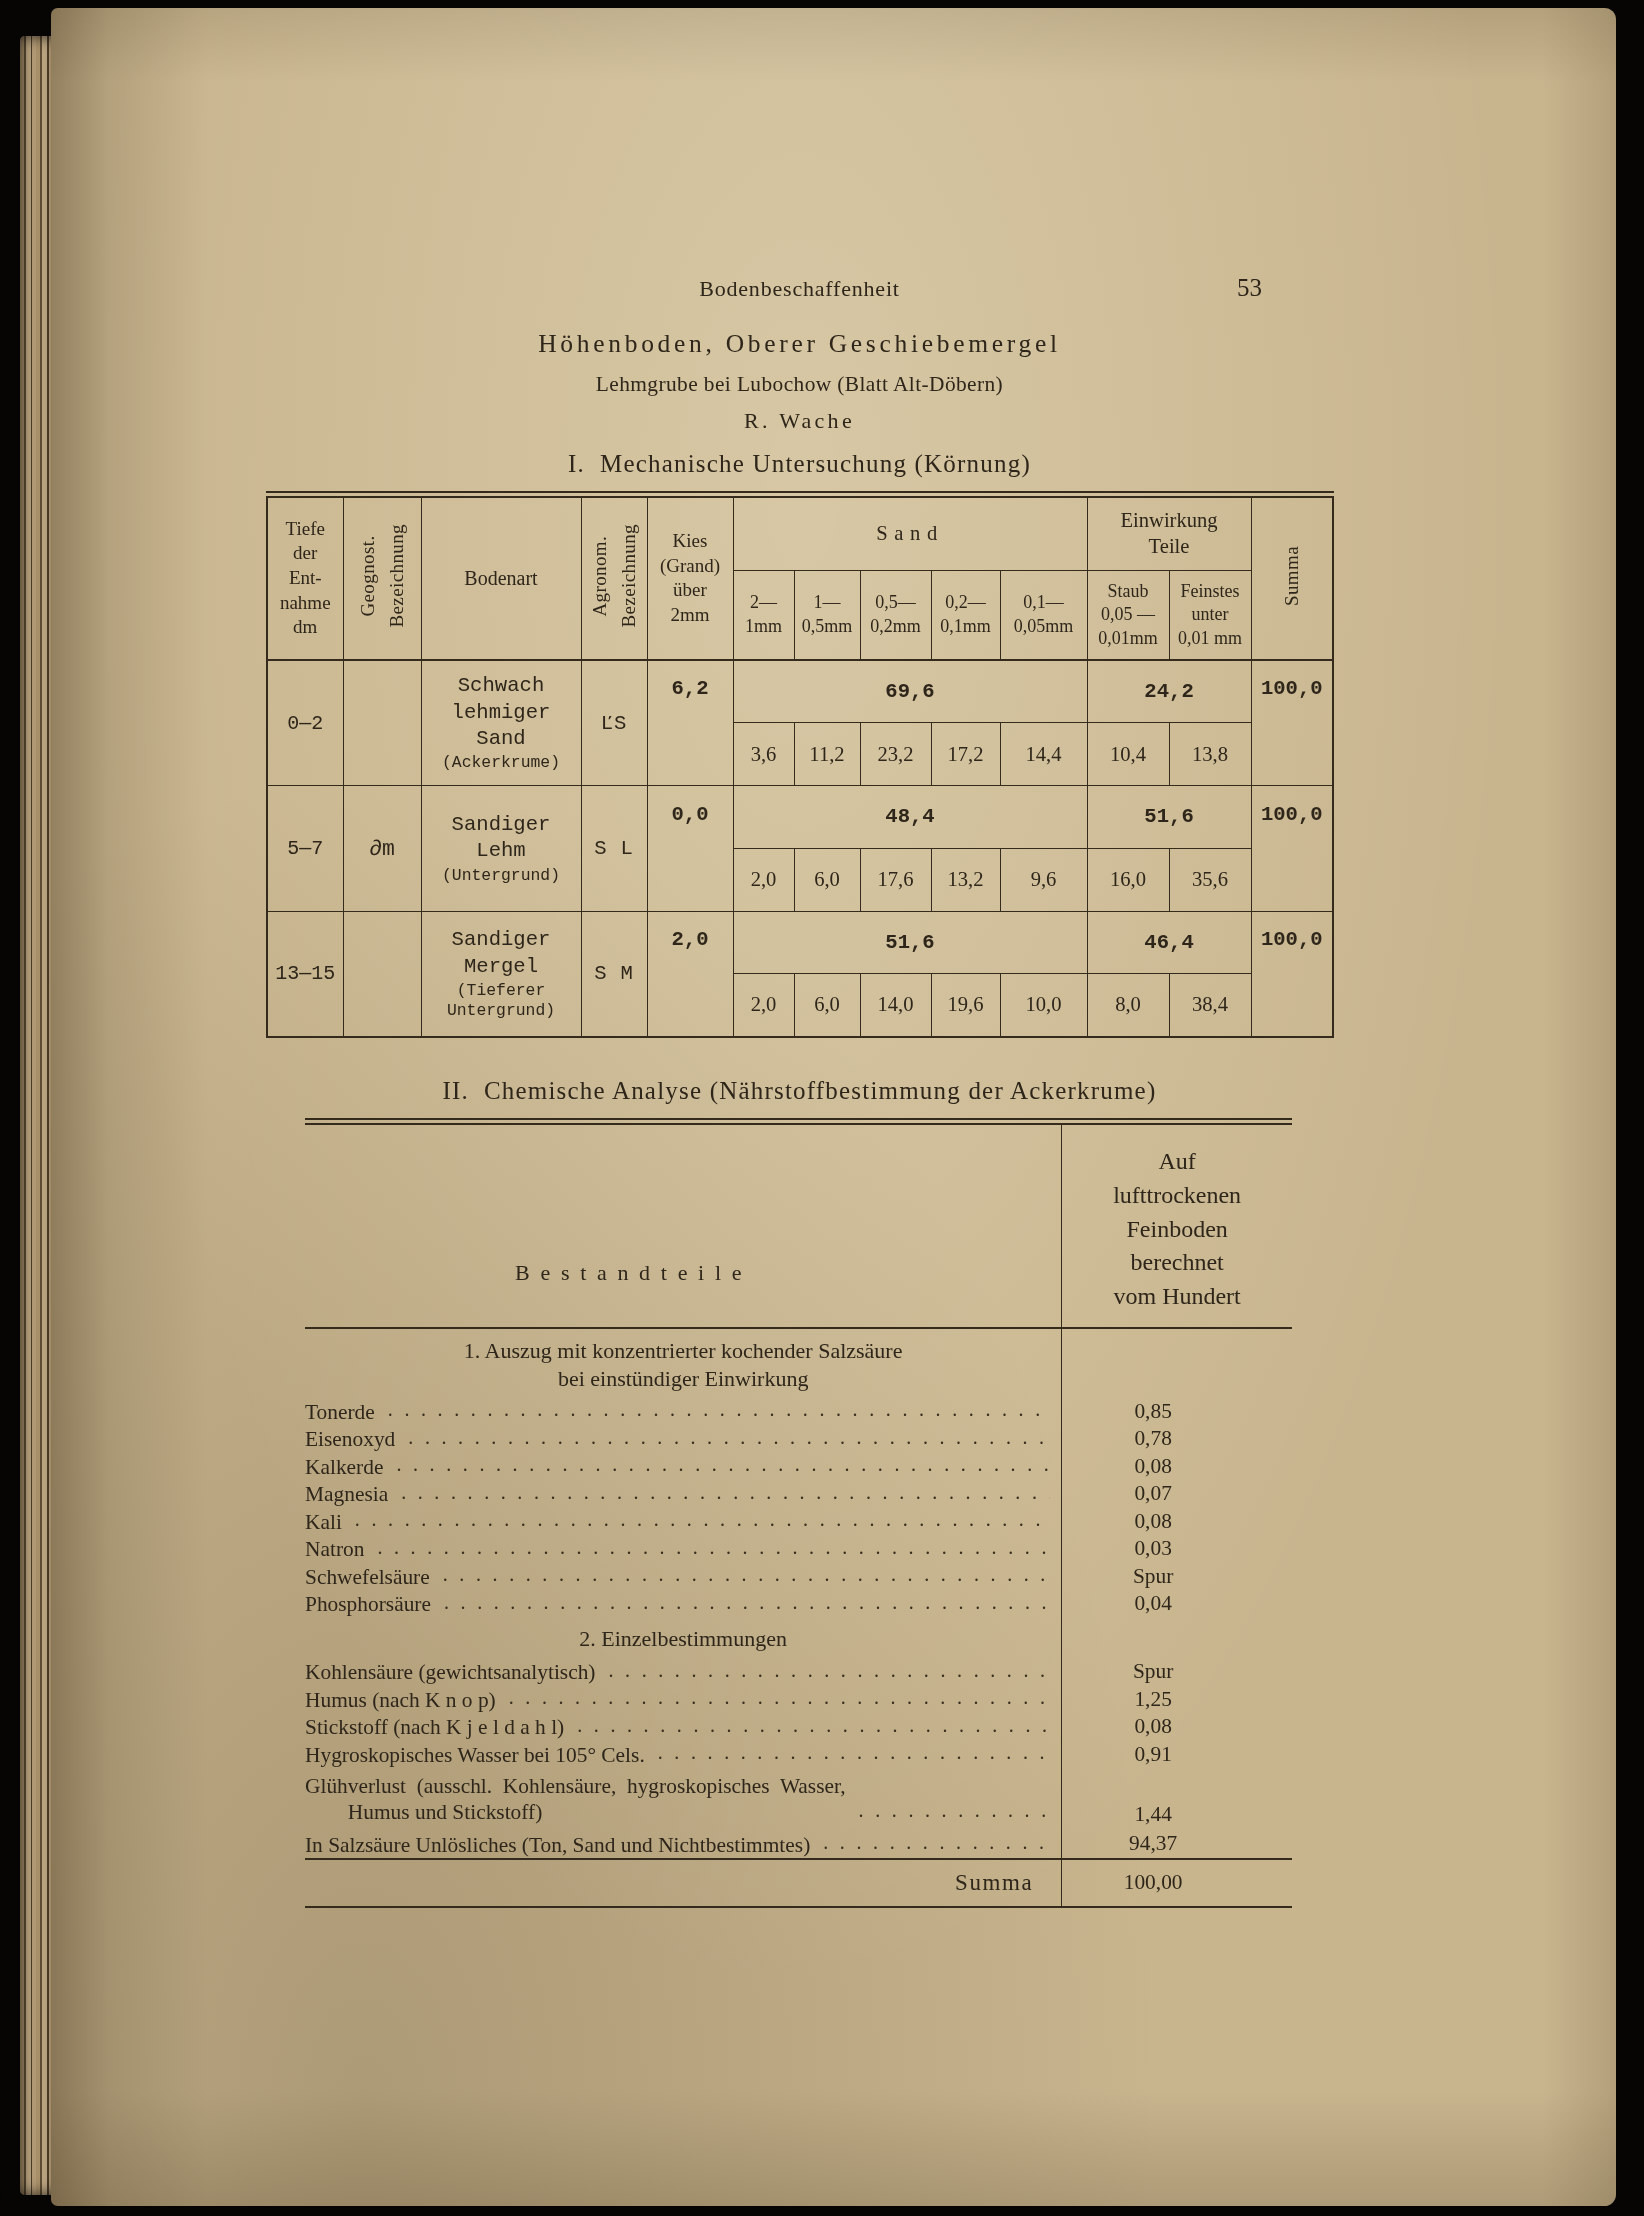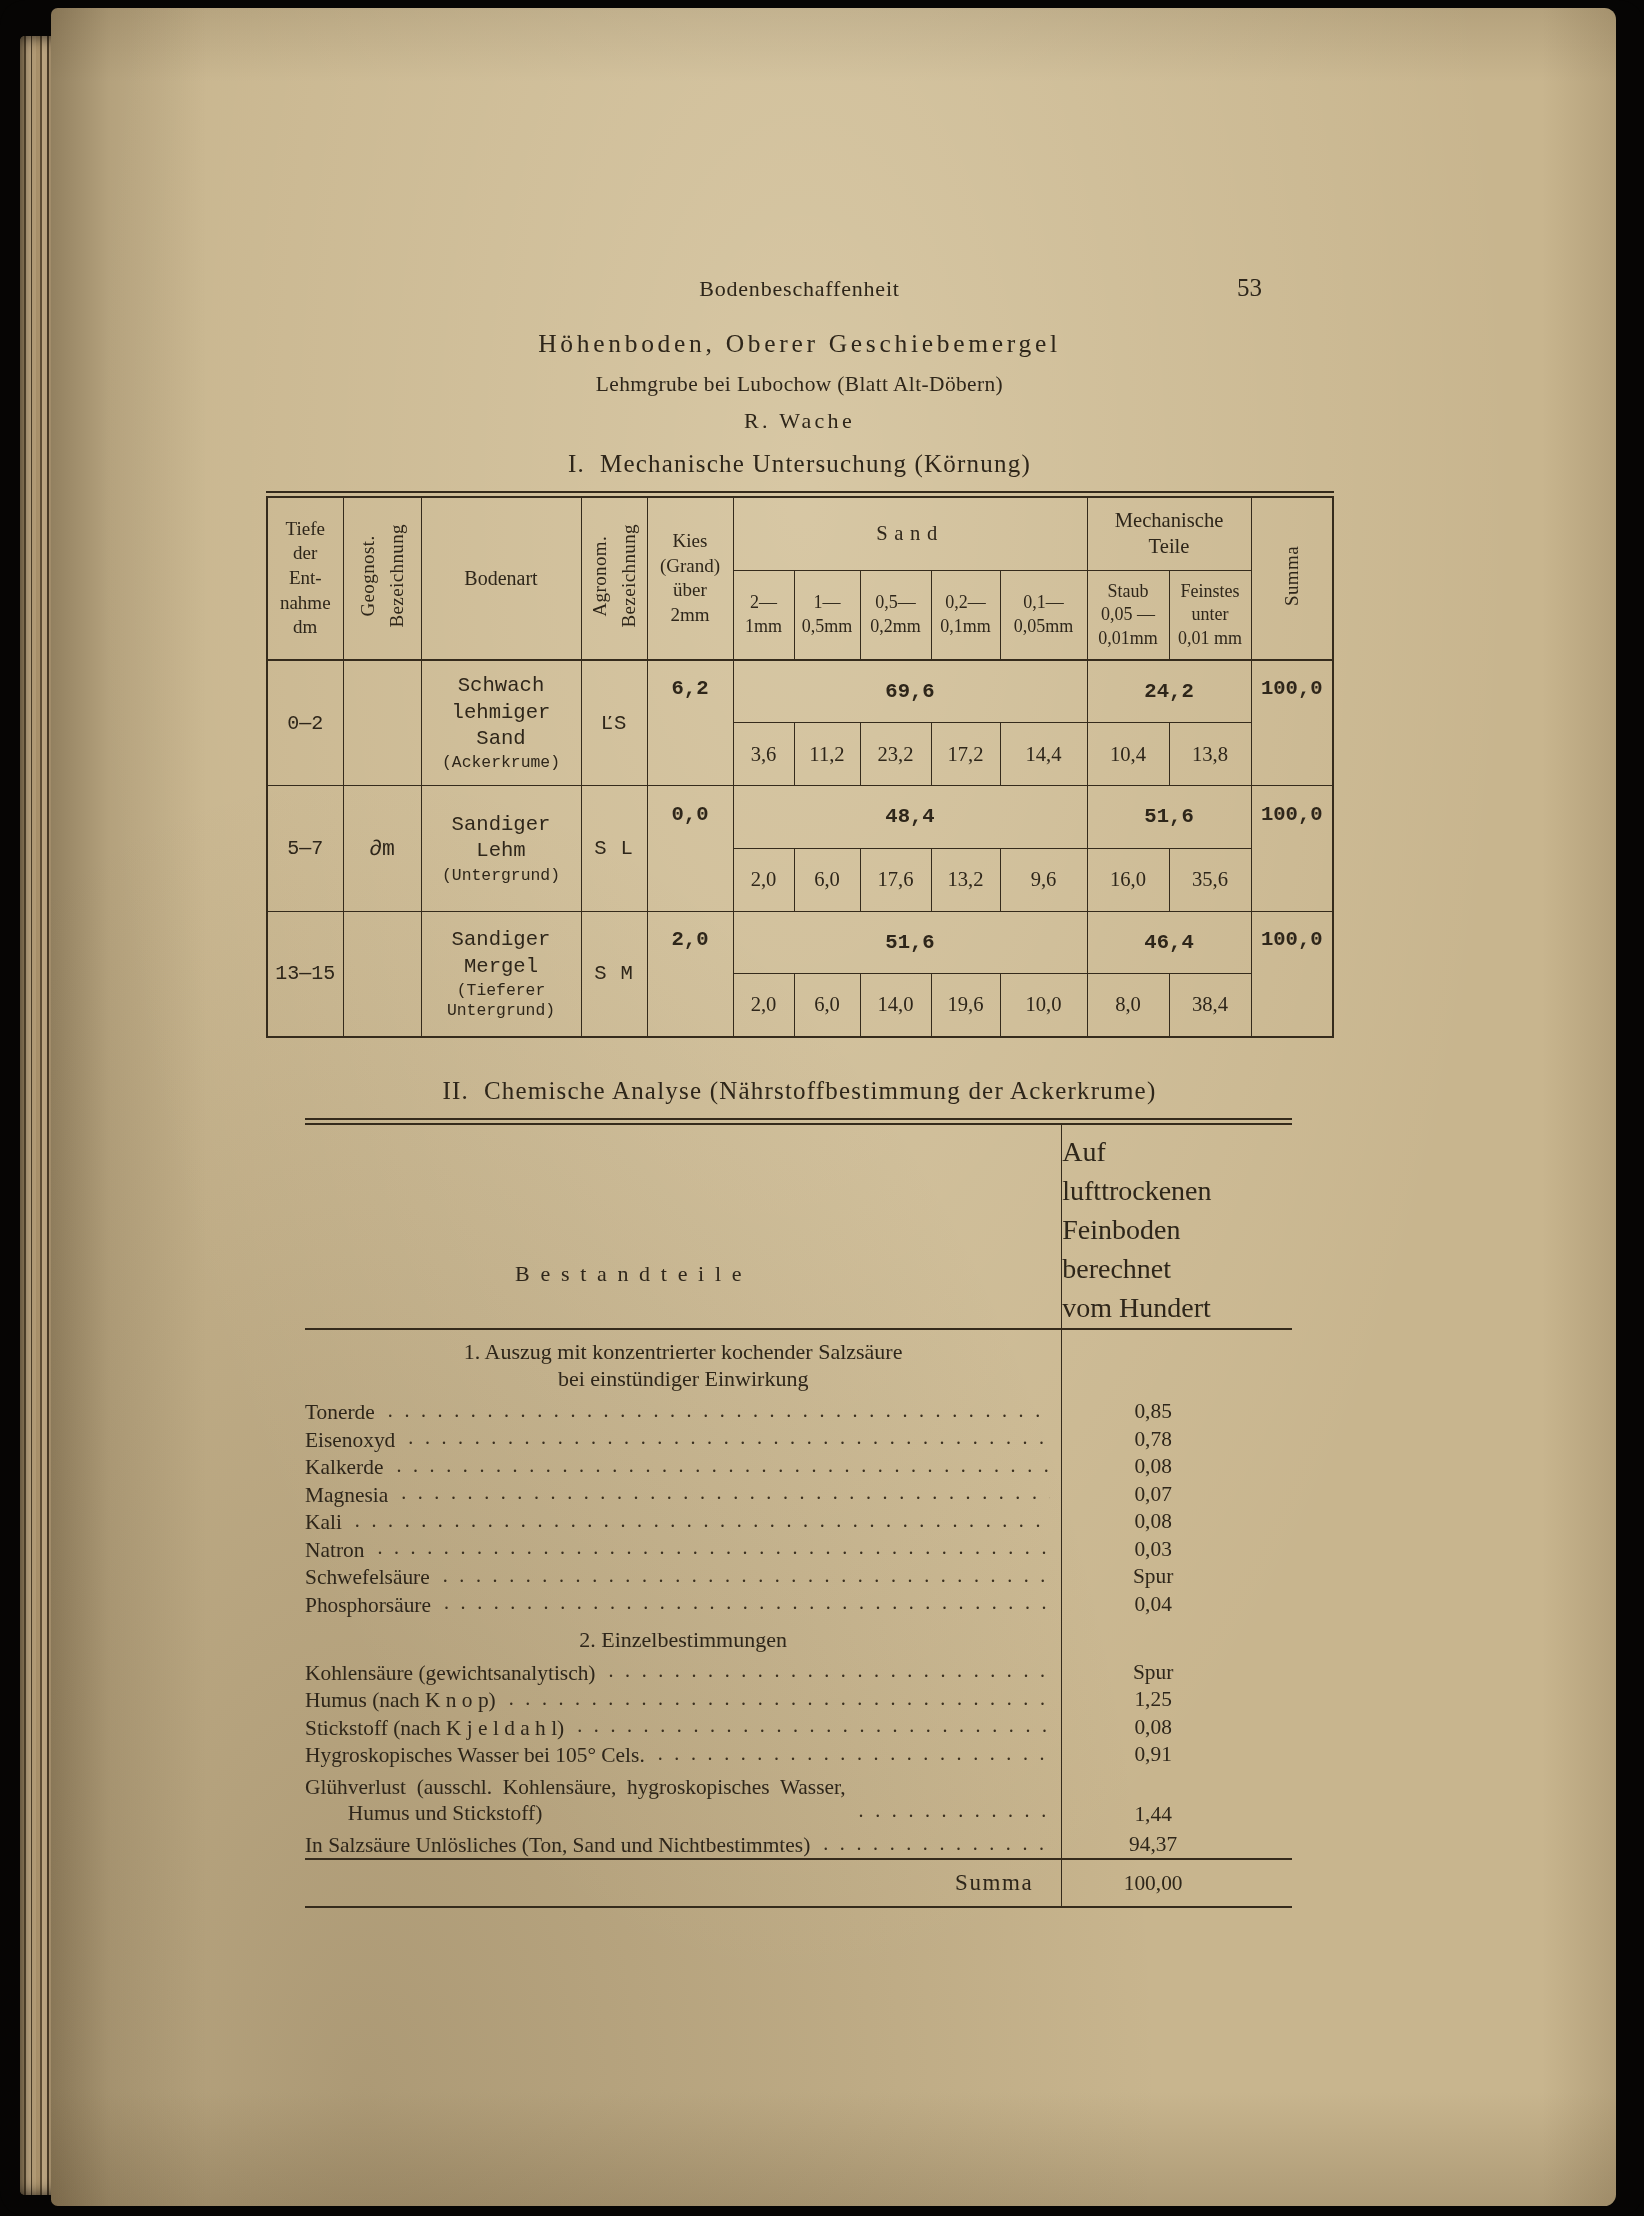--- a/index.html
+++ b/index.html
@@ -58,21 +58,21 @@
   .agr{font-size:20.6px;letter-spacing:0.8px;}
   .geo{font-size:21.4px;}
 
   
   table.chem{border-collapse:collapse;table-layout:fixed;width:987px;margin:13px 0 0 39px;
     border-top:7.4px double #352b1c;border-bottom:2.5px solid #352b1c;font-size:21.4px;}
   .chem td{padding:0;vertical-align:middle;}
   .chem .cl{border-right:1.6px solid #352b1c;}
   .chem .chead{height:161px;vertical-align:bottom;}
   .chem .chead-left{text-align:center;font-size:22px;letter-spacing:10.7px;padding-bottom:41px;padding-right:99px;}
-  .chem .chead-right{font-size:28px;line-height:1.4;white-space:pre-line;
+  .chem .chead-right{text-align:center;font-size:24px;line-height:1.4;white-space:pre-line;
     vertical-align:middle;padding-top:6.6px;}
   .chem tr.hsep td{border-bottom:2.5px solid #352b1c;}
   .chem .ghead td{padding:8.2px 0 5px 0;}
   .chem .ghead .gh{ text-align:center;font-size:22px;line-height:1.25;white-space:pre-line;}
   .chem .chem-row td{height:27px;}
   .lbl-line{display:flex;align-items:flex-end;}
   .chem-label{white-space:pre-wrap;font-size:21.4px;flex:0 0 auto;line-height:1.22;}
   .dots{flex:1 1 auto;overflow:hidden;white-space:nowrap;margin:0 11.5px 2.5px 13px;color:#3a2f1f;}
   .dots::after{content:". . . . . . . . . . . . . . . . . . . . . . . . . . . . . . . . . . . . . . . . . . . . . . . .";
     letter-spacing:3.3px;font-size:20px;}
@@ -131,21 +131,21 @@
             <th rowspan="2">Bodenart</th>
             <th rowspan="2"><div class="vert">Agronom.
 Bezeichnung</div></th>
             <th rowspan="2">
                 <div class="pre hdr-block">Kies
 (Grand)
 über
 2mm</div>
               </th>
             <th colspan="5" class="group sp">Sand</th>
-            <th colspan="2" class="group pre">Mechanische
+            <th colspan="2" class="group pre">Einwirkung
 Teile</th>
             <th rowspan="2"><div class="vert">Summa</div></th>
           </tr>
           <tr class="h2">
             <th class="pre">2—
 1mm</th>
             <th class="pre">1—
 0,5mm</th>
             <th class="pre">0,5—
 0,2mm</th>

